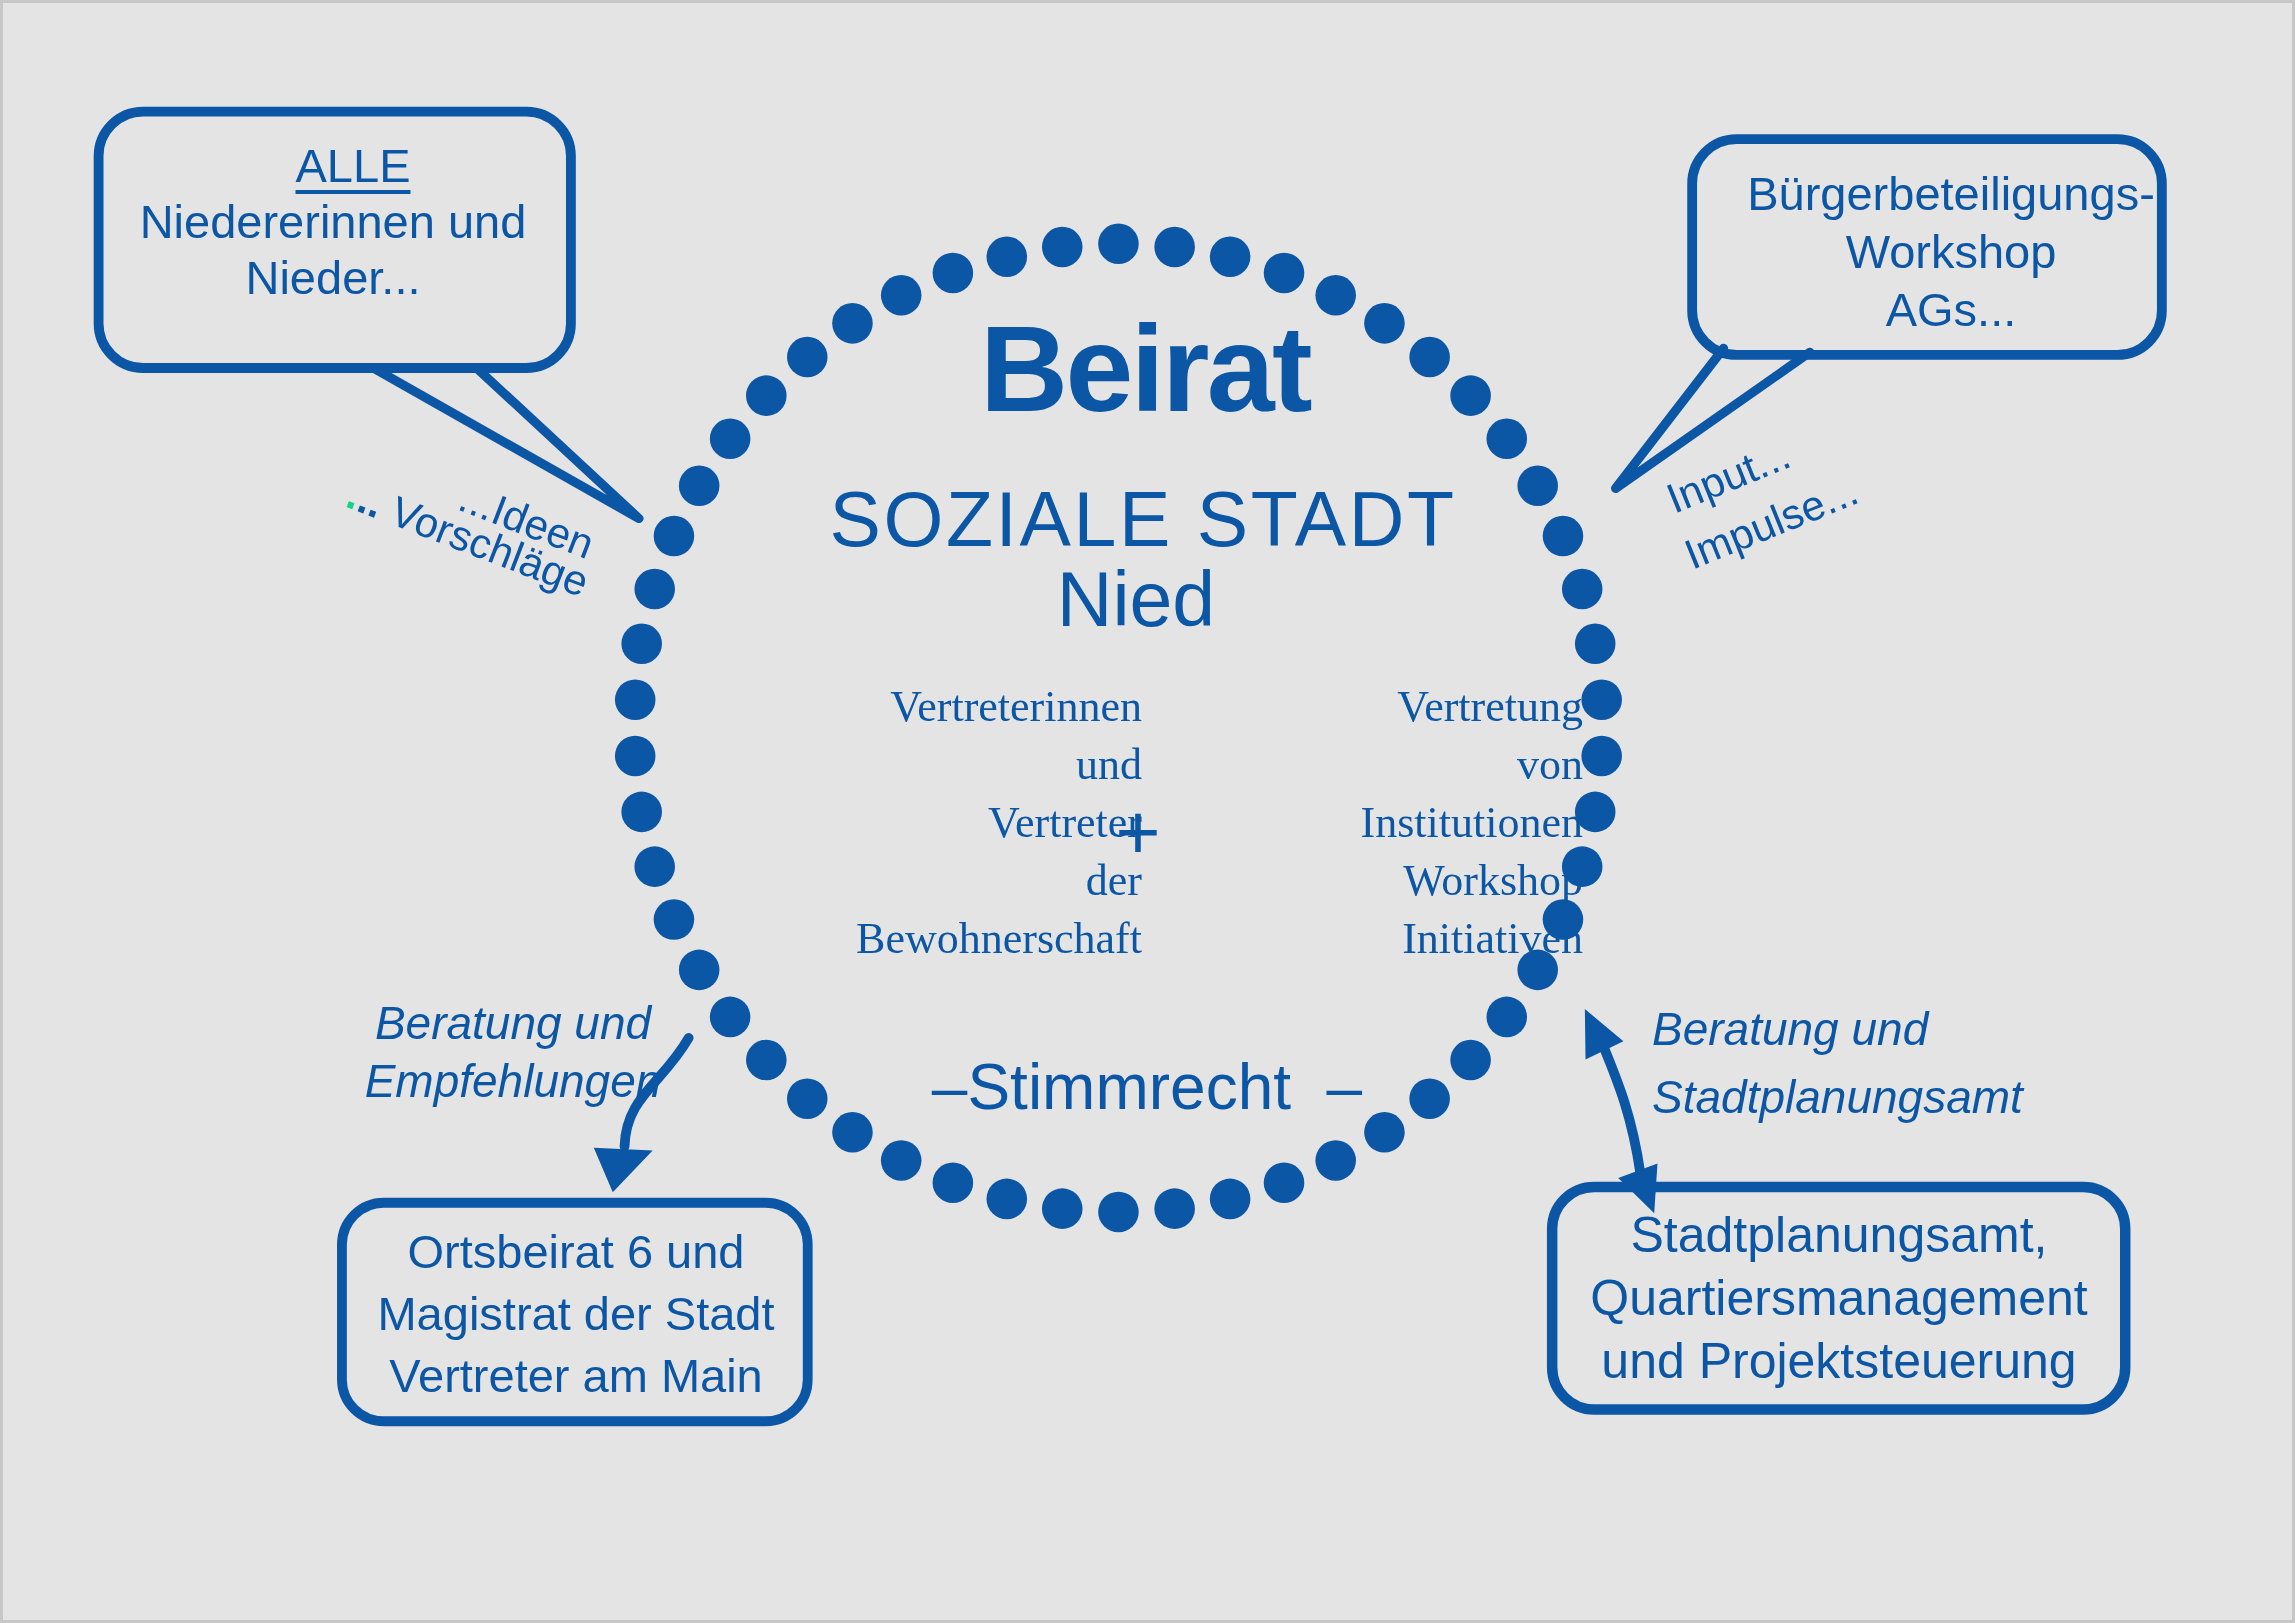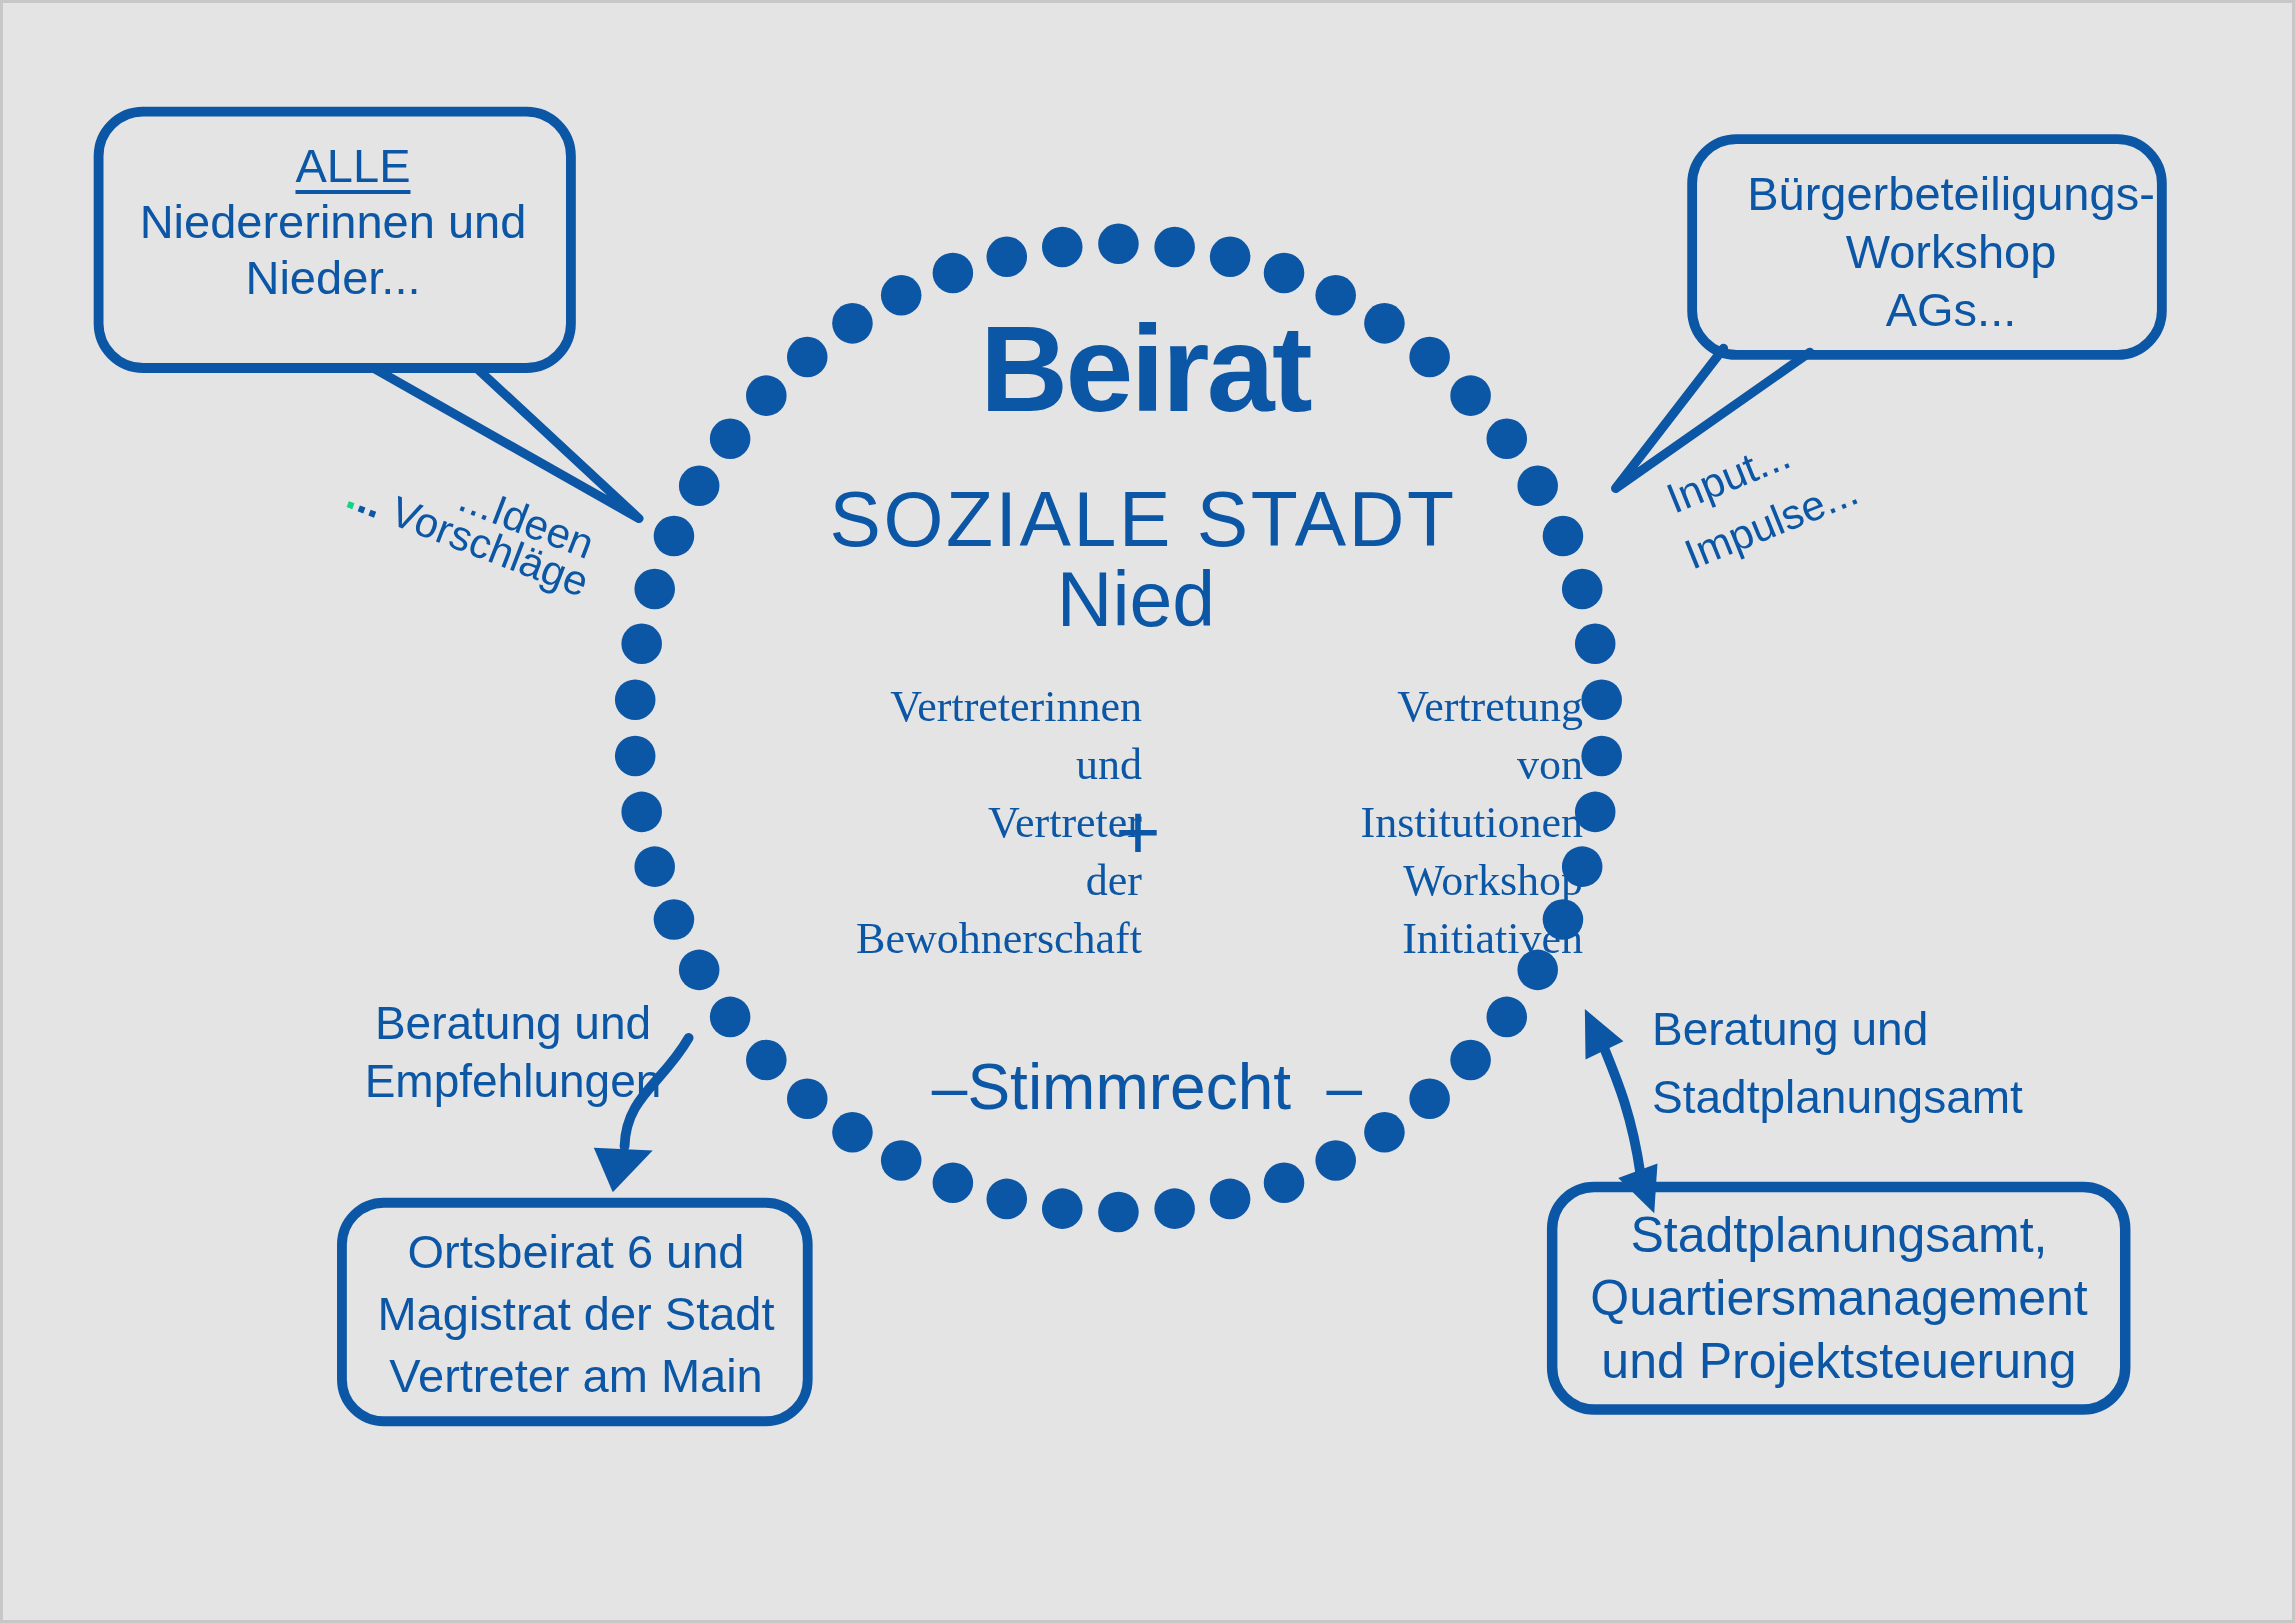--- a/index.html
+++ b/index.html
@@ -36,21 +36,21 @@
   .u{text-decoration:underline;text-decoration-thickness:3.9px;text-underline-offset:7.9px;margin-left:40px;}
   
   .lab{position:absolute;font-size:42px;transform-origin:0 50%;line-height:48px;}
   .lab-ideen{left:458px;top:469px;transform:rotate(21deg);}
   .lab-vorschlaege{left:346px;top:466px;transform:rotate(21deg);}
   .lab-input{left:1666px;top:474px;transform:rotate(-22deg);}
   .lab-impulse{left:1684px;top:530px;transform:rotate(-22deg);}
   .dot-green{color:var(--green);font-weight:700;}
   .dot-blue{font-weight:700;}
   
-  .advice{position:absolute;font-size:46px;}
+  .advice{position:absolute;font-size:46px;font-style:italic;}
   .advice-left{left:327px;top:991px;width:366px;text-align:center;line-height:58px;}
   .advice-right{left:1649px;top:992px;width:406px;text-align:left;line-height:68px;}
 </style>
 </head>
 <body>
 
 <div class="stage">
 
   <svg class="layer" viewBox="0 0 3508 2481">
 

